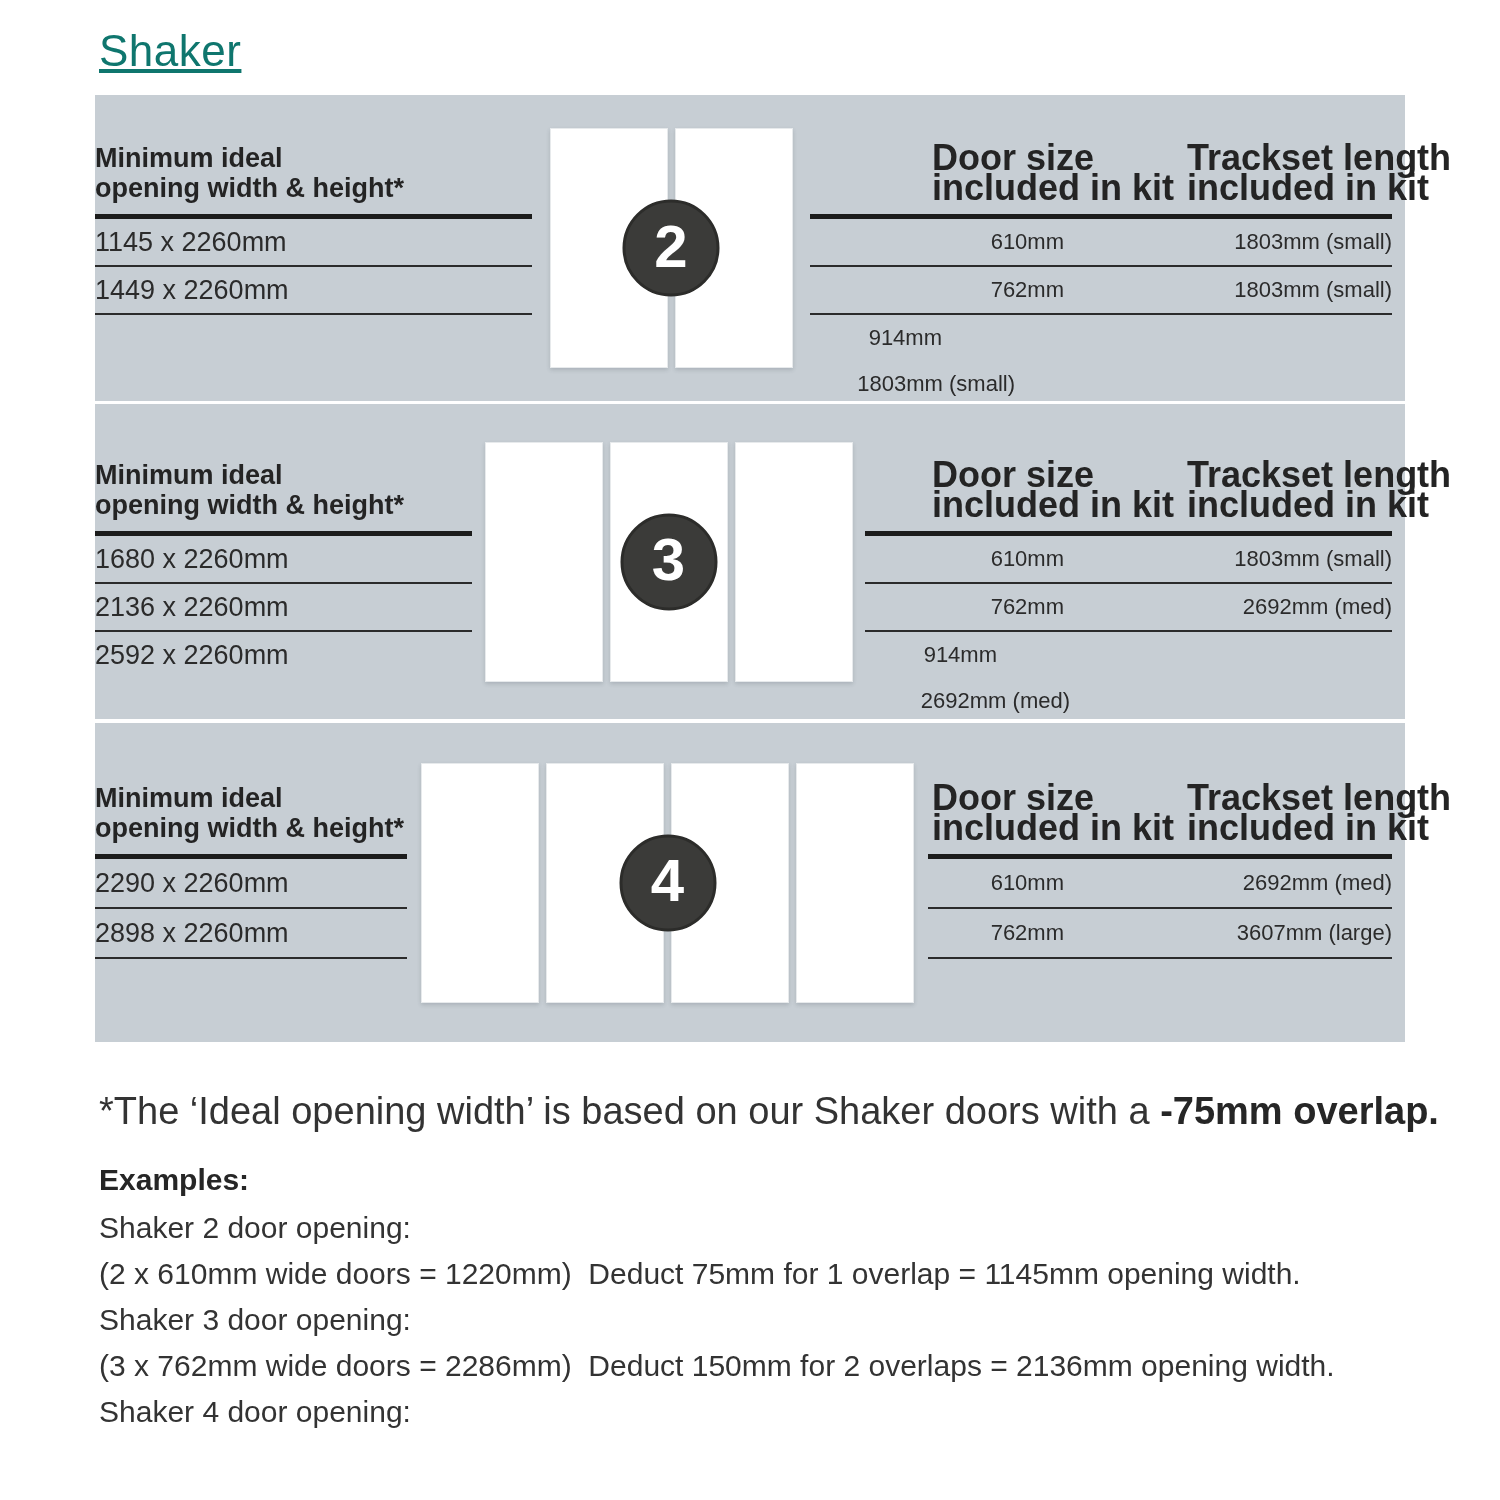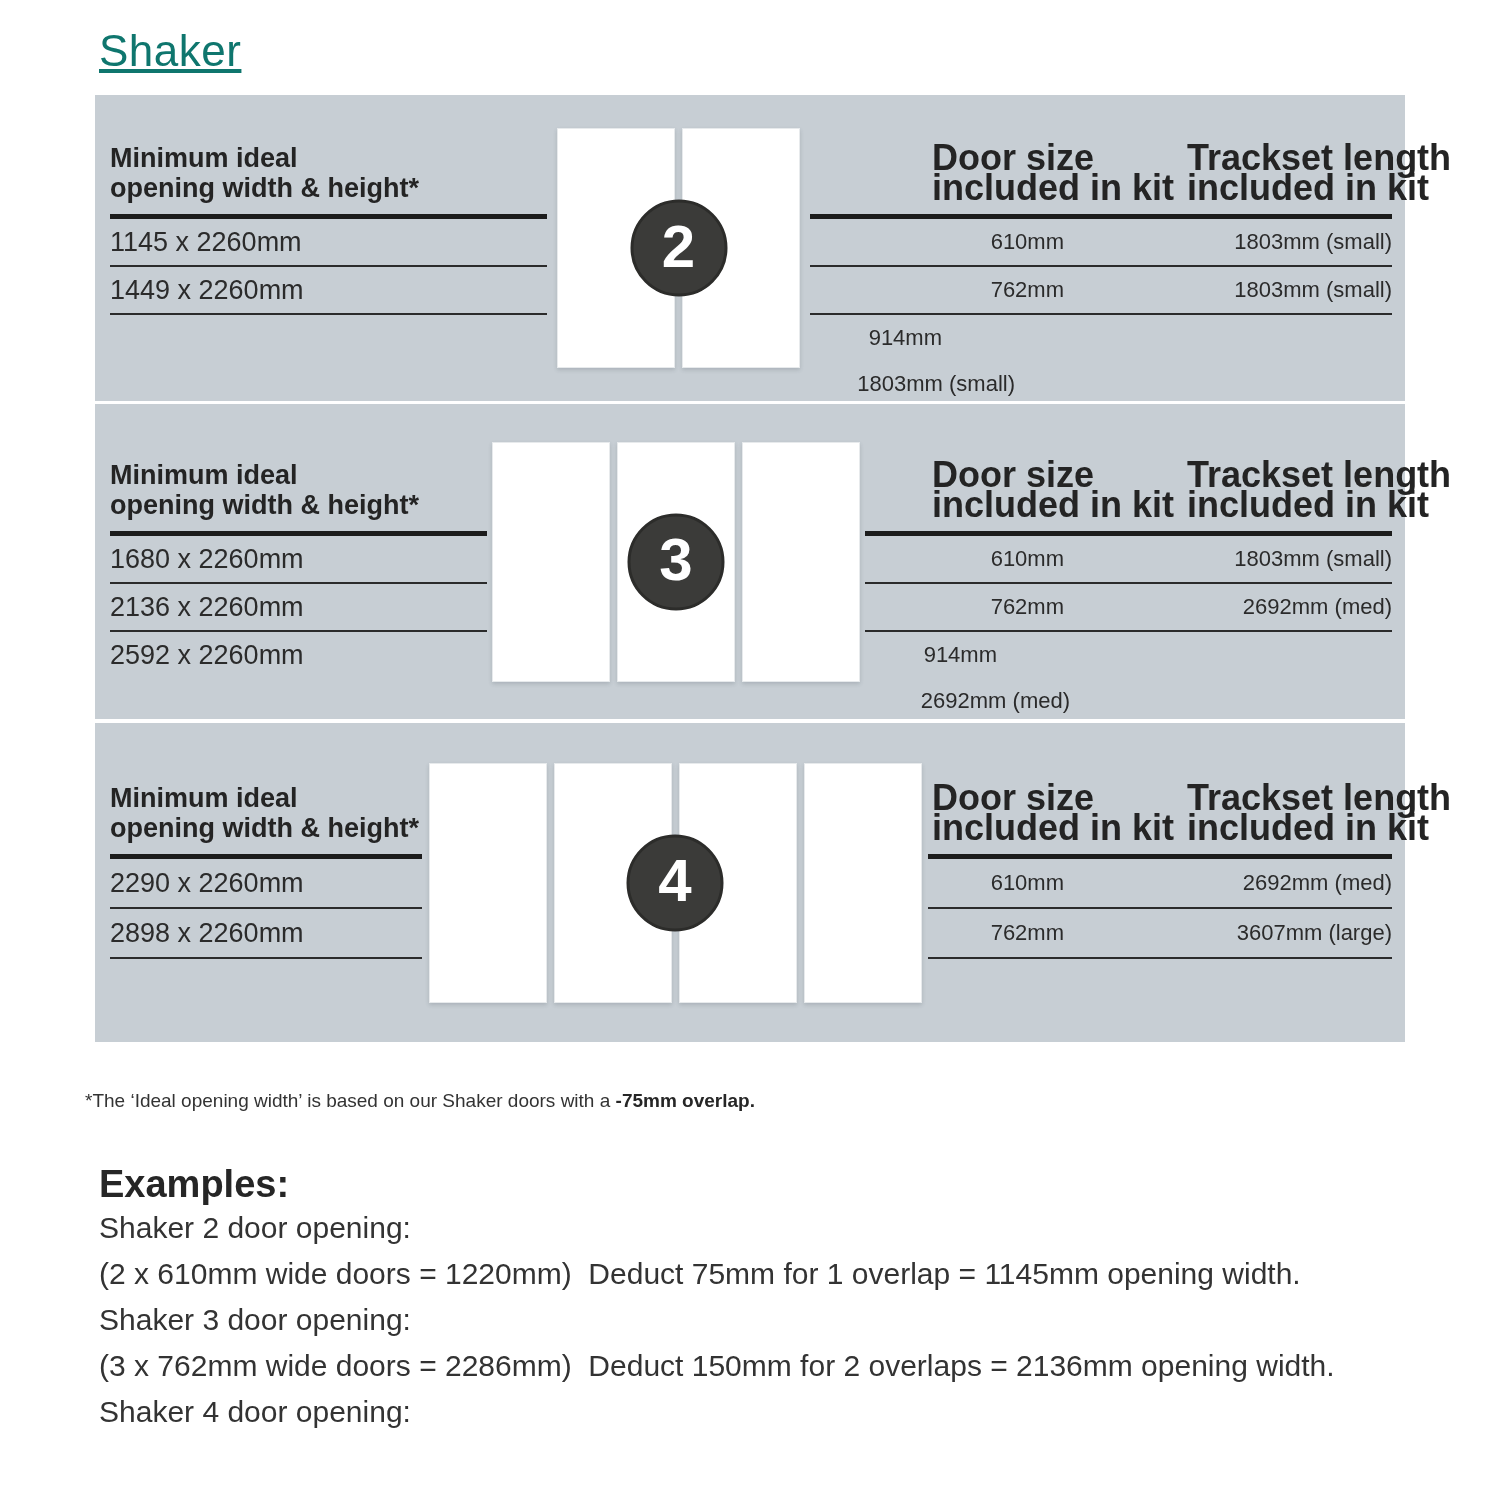--- a/index.html
+++ b/index.html
@@ -23,21 +23,21 @@
     position:absolute; left:99px; top:26px;
     font-size:44px; font-weight:500; color:#0f766e;
     letter-spacing:0.5px;
     text-decoration:underline;
   }
 
   .panel {
     position:absolute; left:95px; width:1310px;
     background:var(--panel-bg);
     display:grid;
-    padding-left:15px; padding-right:13px;
+    padding-right:13px;
   }
   .panel-1 { top:95px;  height:306px; grid-template-columns:437px 1fr 582px; --mt:48px; }
   .panel-2 { top:404px; height:315px; grid-template-columns:377px 1fr 527px; --mt:56px; }
   .panel-3 { top:723px; height:319px; grid-template-columns:312px 1fr 464px; --mt:60px; }
 
   
   .lt { margin-top:var(--mt); }
   .tbl-head {
     font-weight:bold; font-size:27px; line-height:30px;
     color:#242424; height:60px; white-space:nowrap;
@@ -88,27 +88,27 @@
     border-bottom:2px solid var(--row-rule);
     color:var(--text); white-space:nowrap;
   }
   .rt-row.last { border-bottom:none;flex-direction:column; }
   .panel-3 .rt-row { height:50px; line-height:48px; }
   .rt-row .ca { text-align:right; padding-right:28px; }
   .rt-row .cb { text-align:right; }
 
   
   .footnote {
-    position:absolute; left:85px; top:1090px;
-    font-size:19px; color:#333333; white-space:nowrap;
+    position:absolute; left:99px; top:1090px;
+    font-size:38px; color:#333333; white-space:nowrap;
   }
   .footnote .bold { font-weight:bold; color:#262626; }
   .examples-heading {
     position:absolute; left:99px; top:1163px;
-    font-size:38px; font-weight:bold; color:#262626;
+    font-size:30px; font-weight:bold; color:#262626;
   }
   .examples {
     position:absolute; left:99px; top:1205px;
     font-size:30px; color:#333333;
   }
   .examples p { line-height:46px; white-space:pre-wrap; }
 </style>
 </head>
 <body>
 

